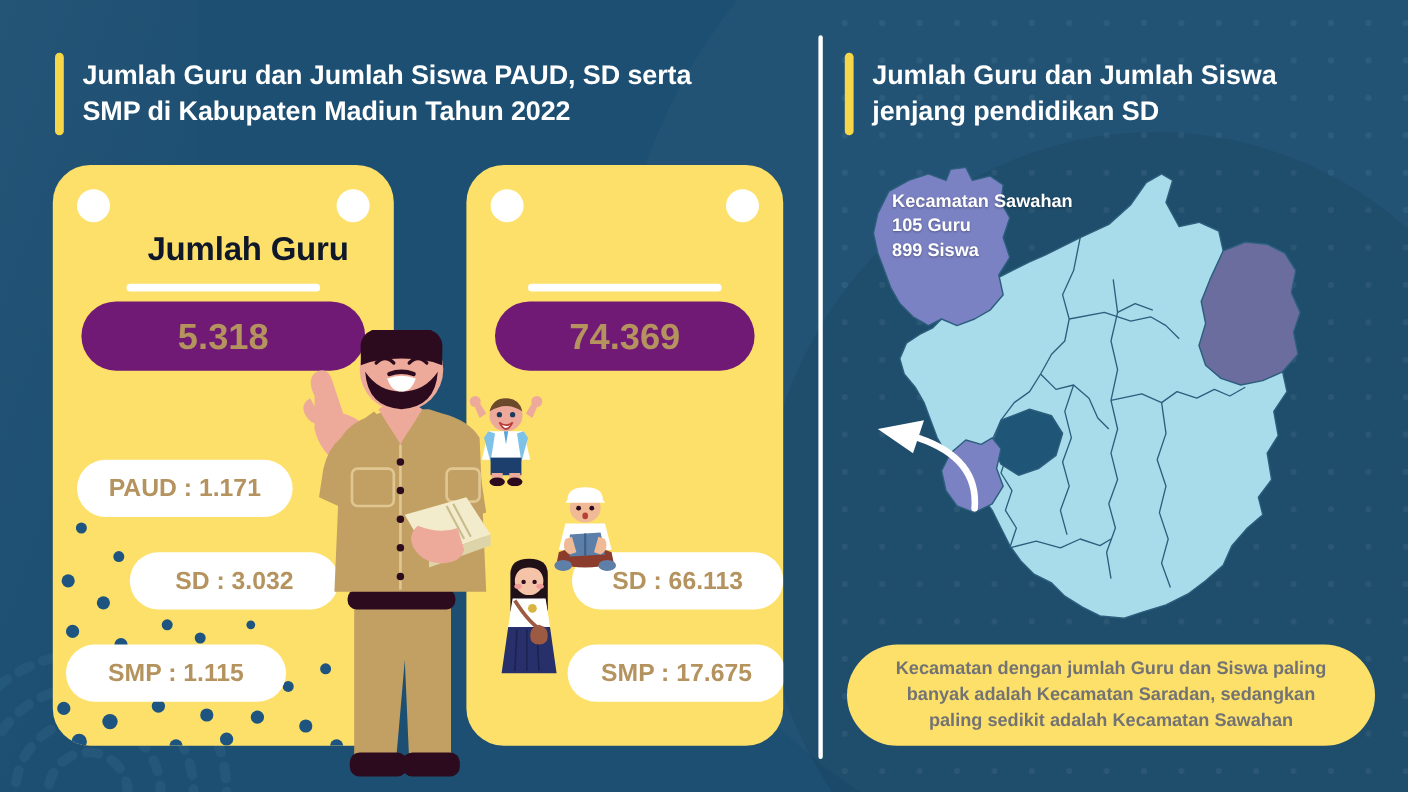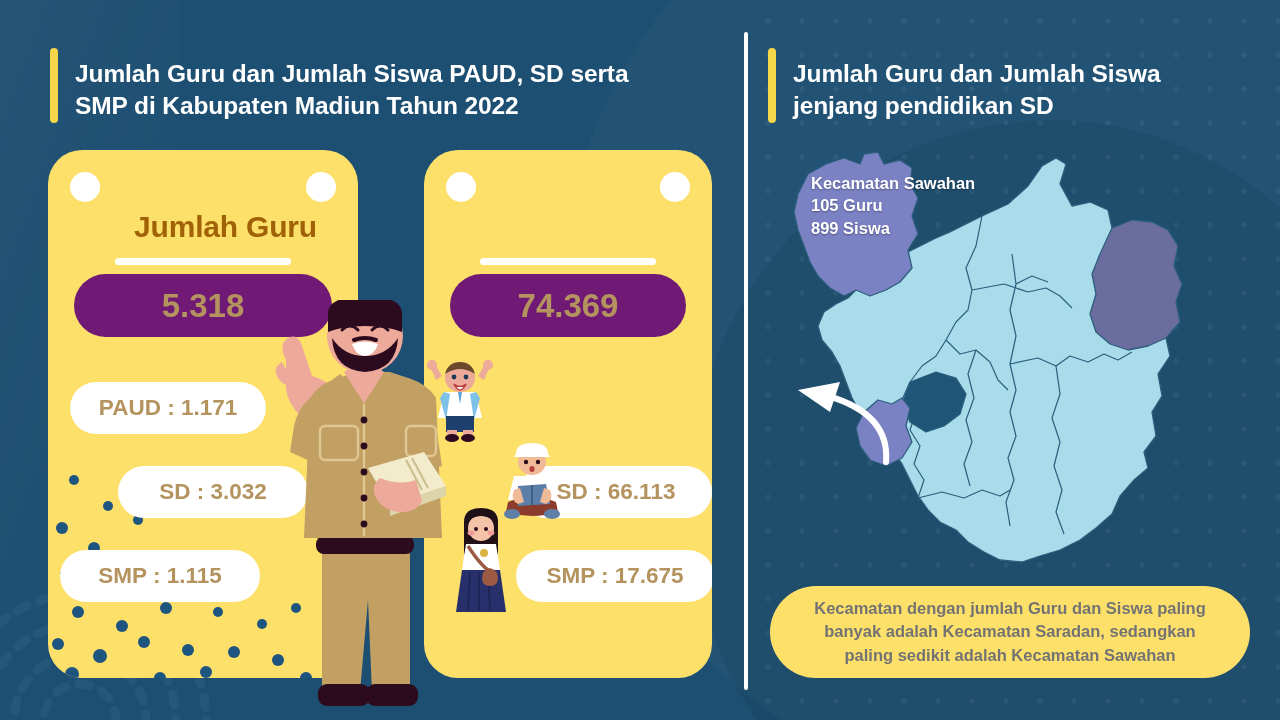--- a/index.html
+++ b/index.html
@@ -41,21 +41,21 @@
     width: 300px; height: 300px;
     pointer-events: none; opacity: .55;
   }
   .bg-wedge {
     position: absolute; left: 0; top: 0; width: 180px; height: 720px;
     background: linear-gradient(110deg, rgba(255,255,255,0.03) 0%, rgba(255,255,255,0) 65%);
     pointer-events: none;
   }
 
   
-  .hdr { position: absolute; display: flex; align-items: flex-end; }
+  .hdr { position: absolute; display: flex; align-items: center; }
   .hdr .accent {
     width: 8px; border-radius: 4px;
     background: #f7d74a;
     flex: 0 0 8px;
     margin-right: 17px;
   }
   .hdr .htext {
     color: #ffffff;
     font-size: 24.5px;
     font-weight: bold;
@@ -91,21 +91,21 @@
   .hole {
     position: absolute; width: 30px; height: 30px;
     border-radius: 50%; background: #ffffff;
   }
   .hole.l { left: 22px; top: 22px; }
   .hole.r { right: 22px; top: 22px; }
 
   .card-title {
     position: absolute; left: 0; right: 0; top: 60px;
     text-align: center;
-    color: #a16207;
+    color: #0f172a;
     font-size: 30px; font-weight: bold;
     letter-spacing: -0.2px;
     padding-left: 45px;
   }
   .card-rule {
     position: absolute; top: 108px; left: 50%;
     transform: translateX(-50%);
     width: 176px; height: 7px;
     border-radius: 4px; background: #ffffff;
   }
@@ -116,21 +116,21 @@
     background: #701a75; border-radius: 34px;
     display: flex; align-items: center; justify-content: center;
     color: #b4935e; font-size: 33px; font-weight: bold;
   }
 
   .pill {
     position: absolute; height: 52px;
     background: #ffffff; border-radius: 28px;
     display: flex; align-items: center; justify-content: center;
     color: #b4935e; font-size: 22.5px; font-weight: bold;
-    white-space: nowrap; padding: 0 18px;
+    white-space: nowrap; padding: 0 18px; margin-top: 36px;
   }
   
   #card-guru .pill.p0 { left: 22px;  top: 232px; width: 196px; }
   #card-guru .pill.p1 { left: 70px;  top: 316px; width: 190px; }
   #card-guru .pill.p2 { left: 12px;  top: 400px; width: 200px; }
   
   #card-siswa .pill.p0 { left: 82px; top: 232px; width: 202px; }
   #card-siswa .pill.p1 { left: 96px; top: 316px; width: 192px; }
   #card-siswa .pill.p2 { left: 92px; top: 400px; width: 198px; }
 

